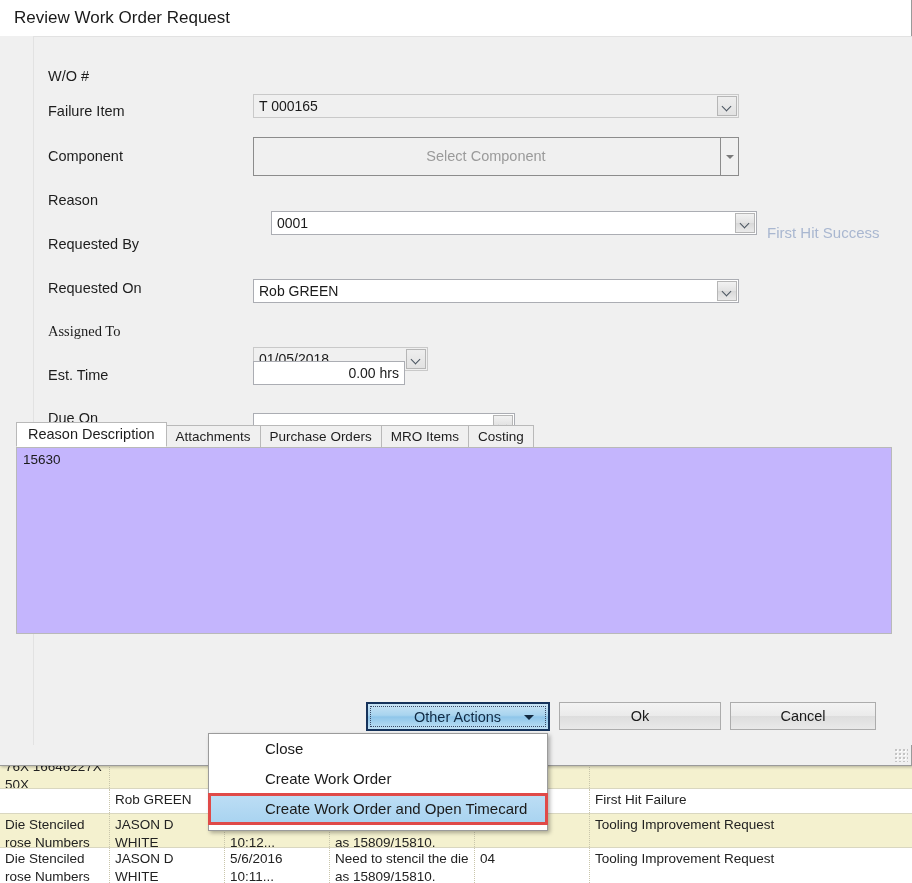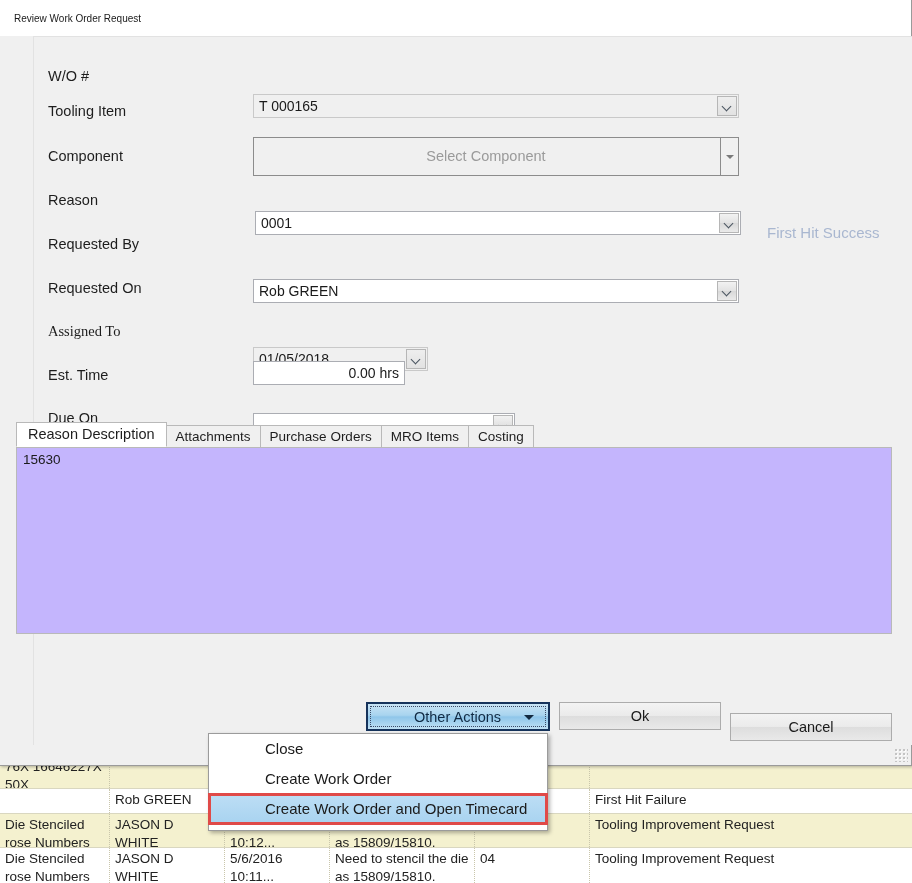--- a/index.html
+++ b/index.html
@@ -44,21 +44,21 @@
     width: 912px; height: 766px;
     background: #f0f0f0;
     border: 1px solid #9a9a9a;
     border-top: none; border-left: none;
     box-shadow: 1px 1px 3px rgba(0,0,0,.28);
   }
   #titlebar {
     height: 36px; background: #ffffff;
     display: flex; align-items: center;
     padding-left: 14px;
-    font-size: 10px; color: #1a1a1a;
+    font-size: 17px; color: #1a1a1a;
   }
   #panel {
     position: absolute; left: 10px; top: 36px;
     width: 892px; height: 709px;
     background: #f0f0f0;
     border-left: 1px solid #e2e2e2;
     border-top: 1px solid #e2e2e2;
     margin-left: 23px;
   }
   .f-label {
@@ -199,21 +199,21 @@
     border: 1px dotted #3a4a66;
   }
   #other-actions-btn .caret {
     position: absolute; right: 14px; top: 50%; margin-top: -2px;
     width: 0; height: 0;
     border-left: 5px solid transparent;
     border-right: 5px solid transparent;
     border-top: 5px solid #13293f;
   }
   #ok-btn { left: 559px; top: 702px; width: 162px; }
-  #cancel-btn { left: 730px; top: 702px; width: 162px; margin-top: 11px; }
+  #cancel-btn { left: 730px; top: 702px; width: 146px; }
 
   
   #resize-grip {
     position: absolute; right: 3px; bottom: 3px;
     width: 14px; height: 14px;
     background-image:
       radial-gradient(#bdbdbd 45%, transparent 46%),
       radial-gradient(#ffffff 45%, transparent 46%);
     background-size: 4px 4px, 4px 4px;
     background-position: 0 0, 1px 1px;
@@ -291,38 +291,38 @@
 
   <div id="titlebar">
     <span>Review Work Order Request</span>
   </div>
 
   <div id="panel">
 
     <div class="f-label" style="top:28px;">W/O #</div>
     <div id="wo-value">225580 - Unplanned</div>
 
-    <div class="f-label" style="top:63px;">Tooling Item</div>
+    <div class="f-label" style="top:63px;">Failure Item</div>
     <div class="ctl combo readonly" style="left:219px; top:57px; width:486px;">
       <div class="cval">T 000165</div>
       <div class="arrow">
           <span class="chev"></span>
         </div>
     </div>
 
     <div class="f-label" style="top:108px;">Component</div>
     <div class="ctl" id="component-combo" style="left:219px; top:100px; width:486px;">
       <div class="cph">Select Component</div>
       <div class="carrowbox">
           <span class="tri-down"></span>
         </div>
     </div>
 
     <div class="f-label" style="top:152px;">Reason</div>
-    <div class="ctl combo" style="left:221px; top:150px; width:486px;">
+    <div class="ctl combo" style="left:237px; top:150px; width:486px;">
       <div class="cval">0001</div>
       <div class="arrow">
           <span class="chev"></span>
         </div>
     </div>
     <div id="first-hit-success">First Hit Success</div>
 
     <div class="f-label" style="top:196px;">Requested By</div>
     <div class="ctl combo" style="left:219px; top:194px; width:486px;">
       <div class="cval">Rob GREEN</div>

